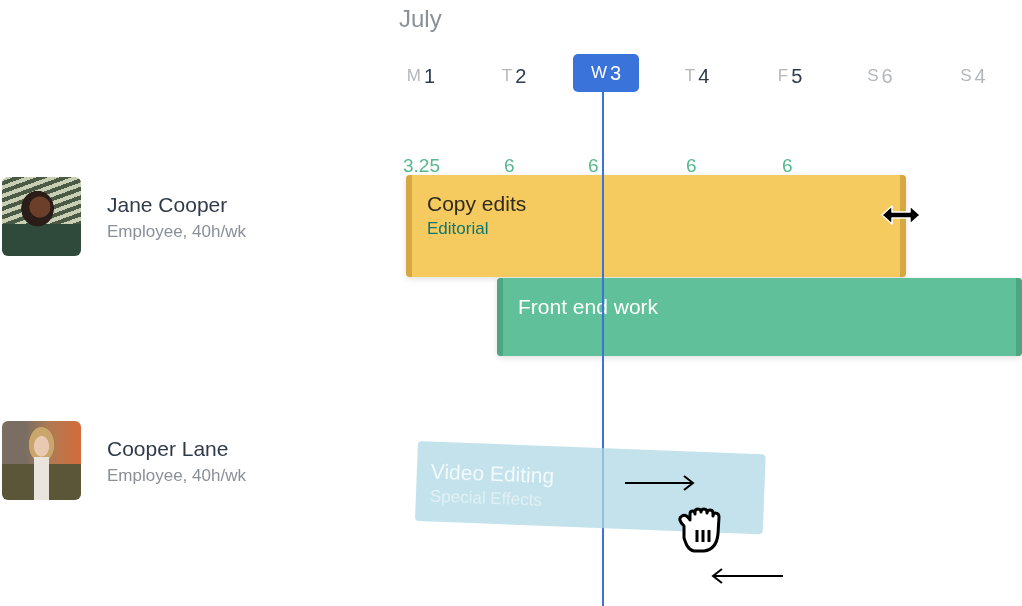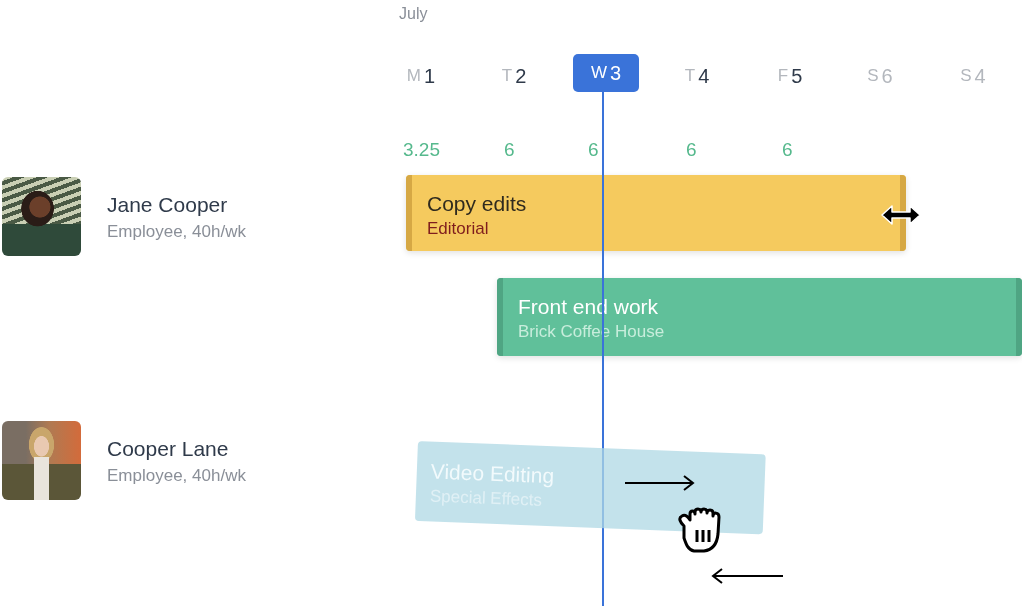--- a/index.html
+++ b/index.html
@@ -2,35 +2,35 @@
 <html><head>
   <meta charset="utf-8">
   <style>
     html, body { margin: 0; padding: 0; background: #ffffff; }
     body {
       width: 1022px; height: 606px; position: relative; overflow: hidden;
       font-family: "Liberation Sans", "DejaVu Sans", sans-serif;
     }
     .month {
       position: absolute; left: 399px; top: 5px;
-      font-size: 16px; color: #8a8f98;
+      font-size: 24px; color: #8a8f98;
     }
     .day {
       position: absolute; top: 61px; height: 30px; width: 66px;
       display: flex; align-items: center; justify-content: center; gap: 3px;
     }
     .day .dow { font-size: 17px; color: #b3b7bd; }
     .day .num { font-size: 20px; color: #2f3a4a; }
     .day.weekend .num { color: #b3b7bd; }
     .day.today {
       background: #3a73d9; border-radius: 5px; width: 66px; height: 38px; top: 54px;
     }
     .day.today .dow, .day.today .num { color: #ffffff; }
     .hours {
-      position: absolute; top: 139px; font-size: 19px; color: #56b98d; text-align: center;
+      position: absolute; top: 155px; font-size: 19px; color: #56b98d; text-align: center;
     }
     .today-line {
       position: absolute; left: 602px; top: 92px; width: 2px; height: 514px; background: #3a73d9;
       z-index: 5;
     }
     .avatar {
       position: absolute; left: 2px; width: 79px; height: 79px; border-radius: 6px; overflow: hidden;
     }
     .avatar-jane { top: 177px;
       background:
@@ -62,24 +62,24 @@
       position: absolute; border-radius: 4px; box-sizing: border-box;
       box-shadow: 0 2px 6px rgba(0,0,0,0.12);
     }
     .bar .handle {
       position: absolute; top: 0; bottom: 0; width: 6px;
     }
     .bar .handle.left { left: 0; border-radius: 4px 0 0 4px; }
     .bar .handle.right { right: 0; border-radius: 0 4px 4px 0; }
     .bar .title { position: absolute; left: 21px; top: 17px; font-size: 21px; }
     .bar .sub { position: absolute; left: 21px; top: 44px; font-size: 17px; }
-    .bar-copy { left: 406px; top: 175px; width: 500px; height: 76px; background: #f5ca5e; z-index: 2; }
+    .bar-copy { left: 406px; top: 175px; width: 500px; height: 102px; background: #f5ca5e; z-index: 2; }
     .bar-copy .handle { background: #d6a844; }
     .bar-copy .title { color: #2f2a1e; }
-    .bar-copy .sub { color: #7f1d1d; }
+    .bar-copy .sub { color: #0f766e; }
     .bar-front { left: 497px; top: 278px; width: 525px; height: 78px; background: #60c09a; z-index: 2; }
     .bar-front .handle { background: #4fa583; }
     .bar-front .title { color: #ffffff; }
     .bar-front .sub { color: #c8eddc; }
     .bar-video {
       left: 418px; top: 441px; width: 348px; height: 80px; background: rgba(175, 216, 228, 0.75);
       transform: rotate(2.2deg); transform-origin: left top; box-shadow: none; z-index: 6;
     }
     .bar-video .title { color: #f2fafc; left: 14px; top: 18px; }
     .bar-video .sub { color: #e0f0f5; left: 14px; top: 45px; }
@@ -139,21 +139,20 @@
 <div class="bar bar-copy">
   <div class="handle left"></div>
   <div class="title">Copy edits</div>
   <div class="sub">Editorial</div>
   <div class="handle right"></div>
 </div>
 
 <div class="bar bar-front">
   <div class="handle left"></div>
   <div class="title">Front end work</div>
-  <div class="sub">Brick Coffee House</div>
   <div class="handle right"></div>
 </div>
 
 <div class="bar bar-video">
   <div class="title">Video Editing</div>
   <div class="sub">Special Effects</div>
 </div>
 
 <svg class="cursor" style="left:880px; top:203px;" width="42" height="24" viewBox="0 0 42 24">
   <path d="M2 12 L12 3 L12 9 L30 9 L30 3 L40 12 L30 21 L30 15 L12 15 L12 21 Z" fill="#000" stroke="#fff" stroke-width="1.5" stroke-linejoin="round"></path>

